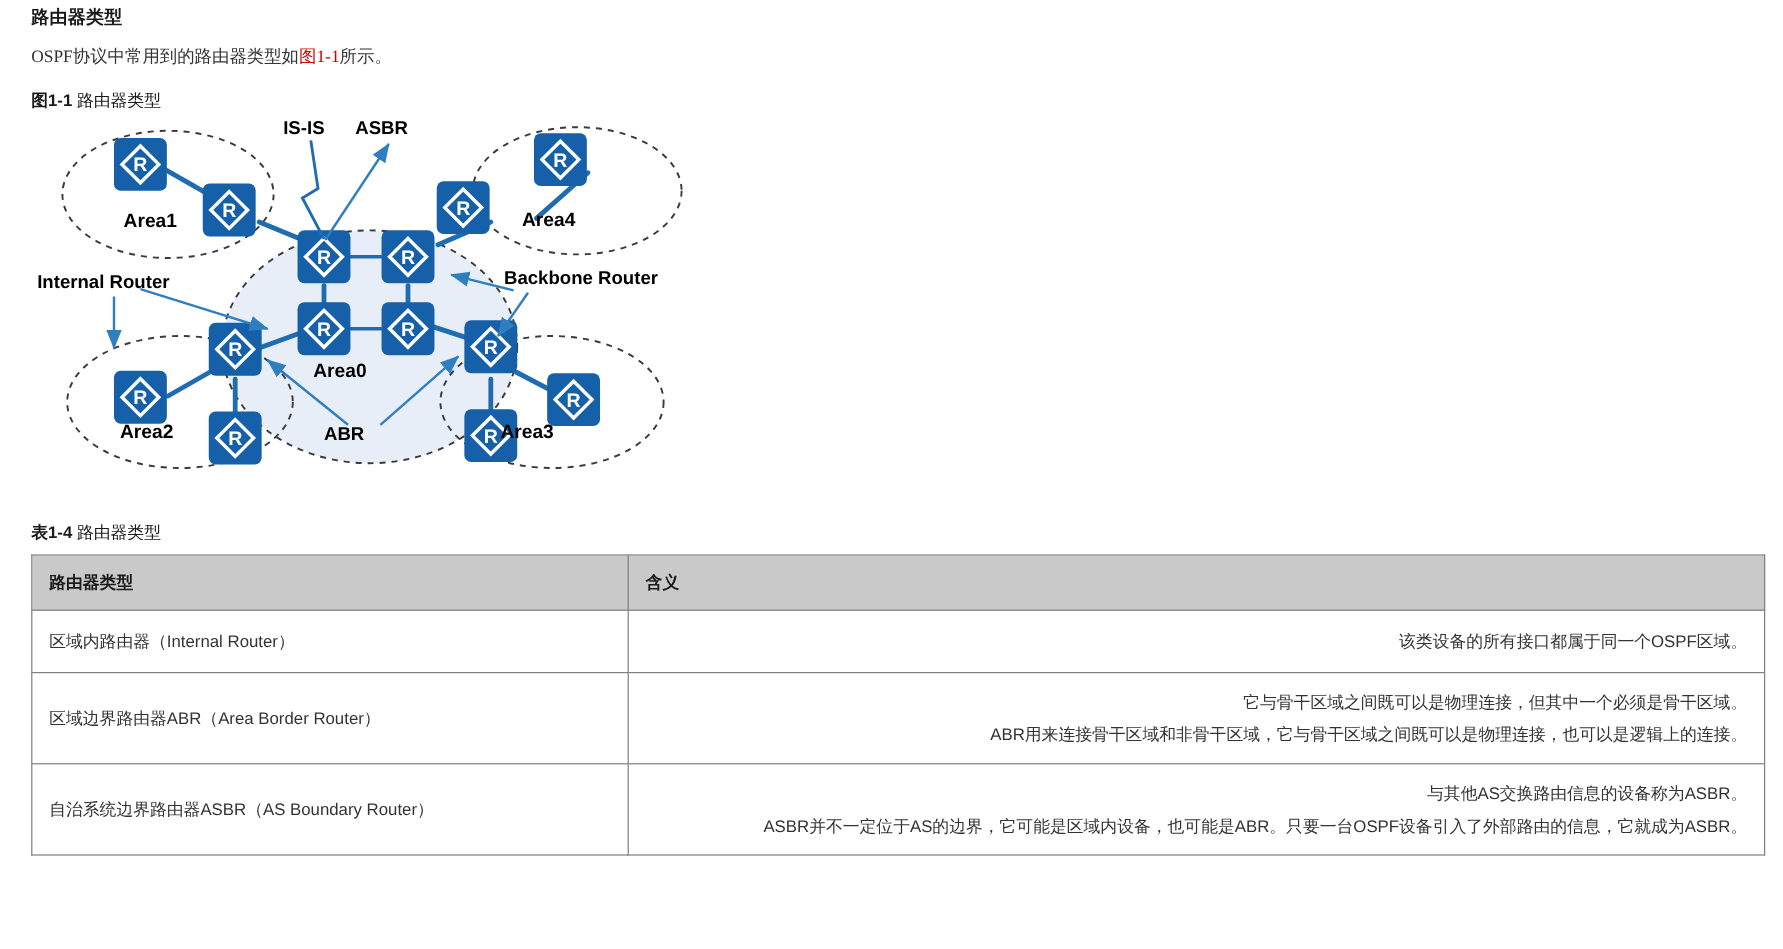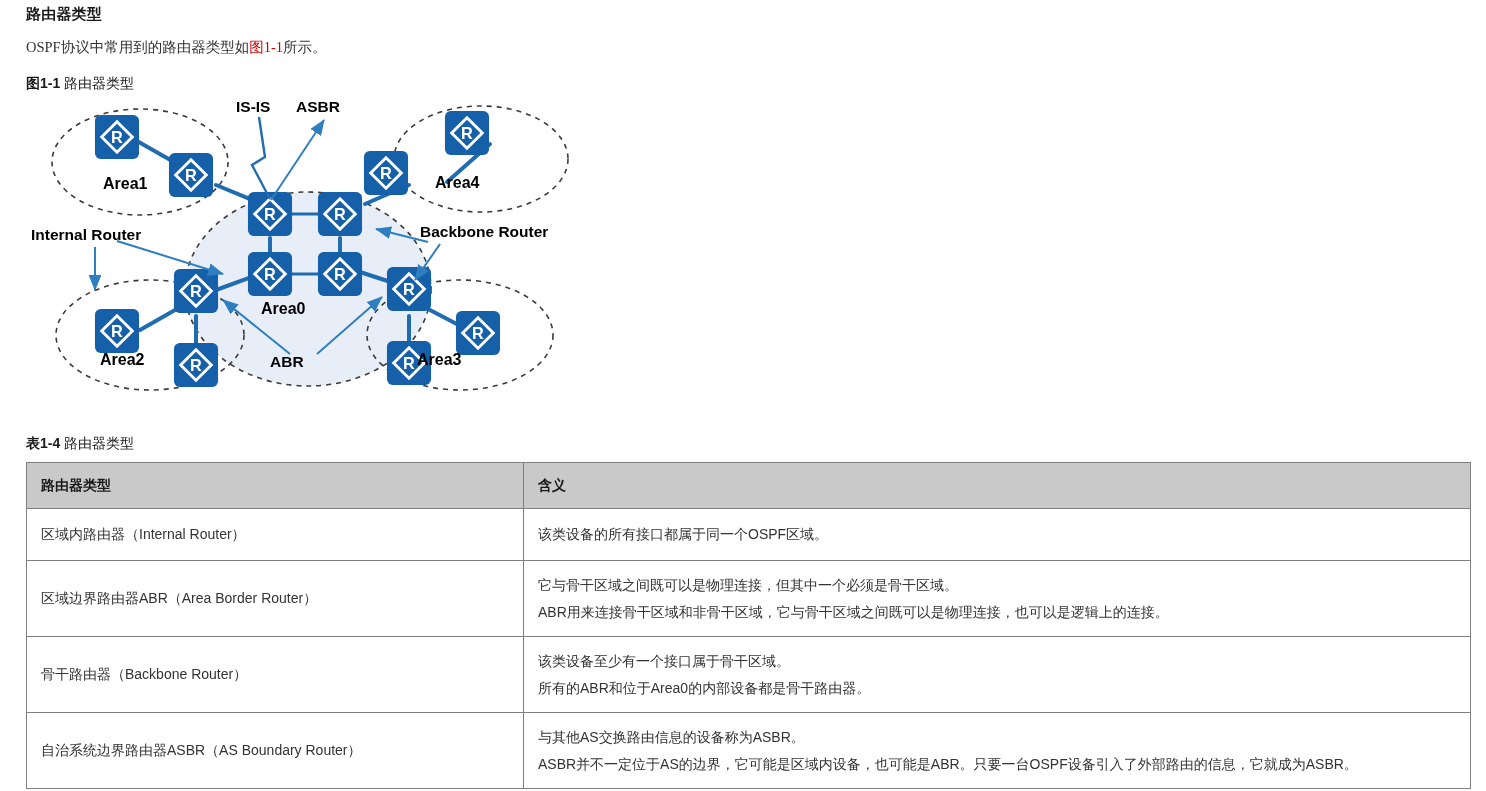--- a/index.html
+++ b/index.html
@@ -108,21 +108,21 @@
     height: 46px;
     padding-top: 6px;
     padding-bottom: 6px;
     line-height: 1.4;
   }
   .router-table col.c1 { width: 497px; }
   .router-table col.c2 { width: 947px; }
   .router-table tbody td {
     background: #ffffff;
   }
-  .cell-line { display: block; }
+  .cell-line { display: block; text-align: right; }
   .row-h1 td { height: 52px; }
   .row-h2 td { height: 76px; }
 </style>
 </head>
 <body>
 
 <div class="page">
 
   <div class="section-title">路由器类型</div>
 
@@ -265,27 +265,20 @@
         </td>
       </tr>
       <tr class="row-h2">
         <td>区域边界路由器ABR（Area Border Router）</td>
         <td>
           <span class="cell-line">它与骨干区域之间既可以是物理连接，但其中一个必须是骨干区域。</span>
           <span class="cell-line">ABR用来连接骨干区域和非骨干区域，它与骨干区域之间既可以是物理连接，也可以是逻辑上的连接。</span>
         </td>
       </tr>
       <tr class="row-h2">
-        <td>骨干路由器（Backbone Router）</td>
-        <td>
-          <span class="cell-line">该类设备至少有一个接口属于骨干区域。</span>
-          <span class="cell-line">所有的ABR和位于Area0的内部设备都是骨干路由器。</span>
-        </td>
-      </tr>
-      <tr class="row-h2">
         <td>自治系统边界路由器ASBR（AS Boundary Router）</td>
         <td>
           <span class="cell-line">与其他AS交换路由信息的设备称为ASBR。</span>
           <span class="cell-line">ASBR并不一定位于AS的边界，它可能是区域内设备，也可能是ABR。只要一台OSPF设备引入了外部路由的信息，它就成为ASBR。</span>
         </td>
       </tr>
     </tbody>
   </table>
 
 </div>

